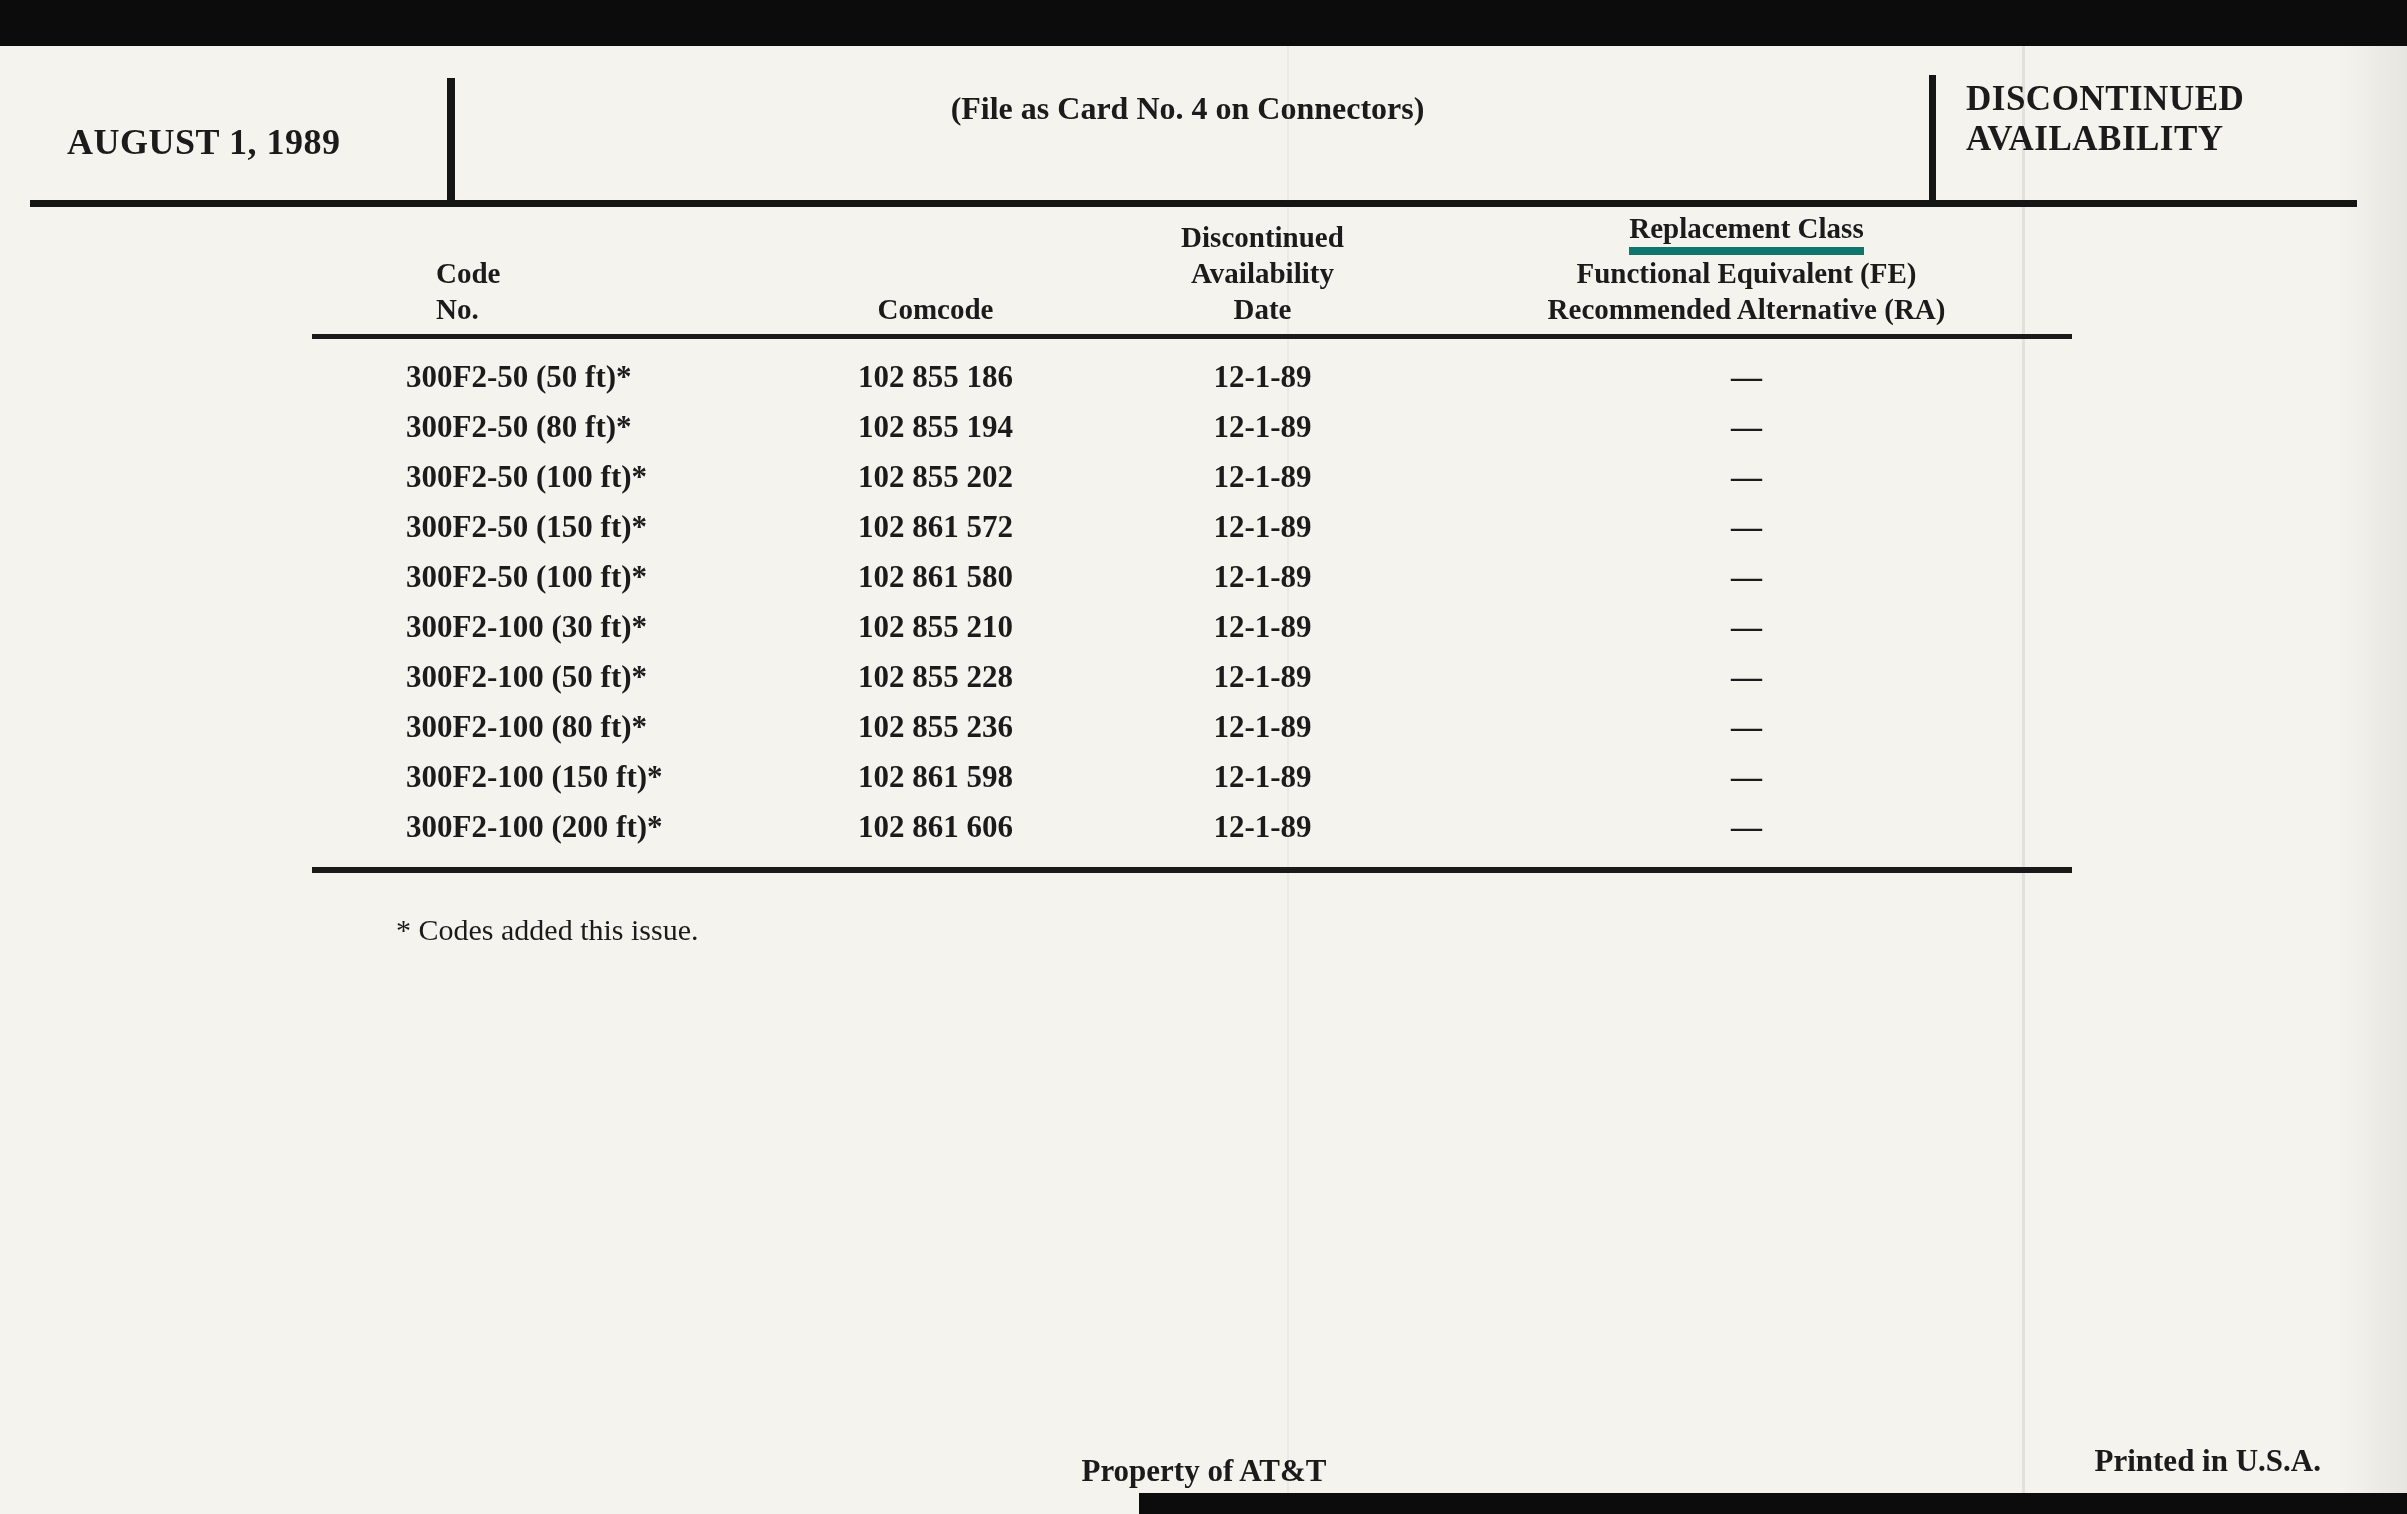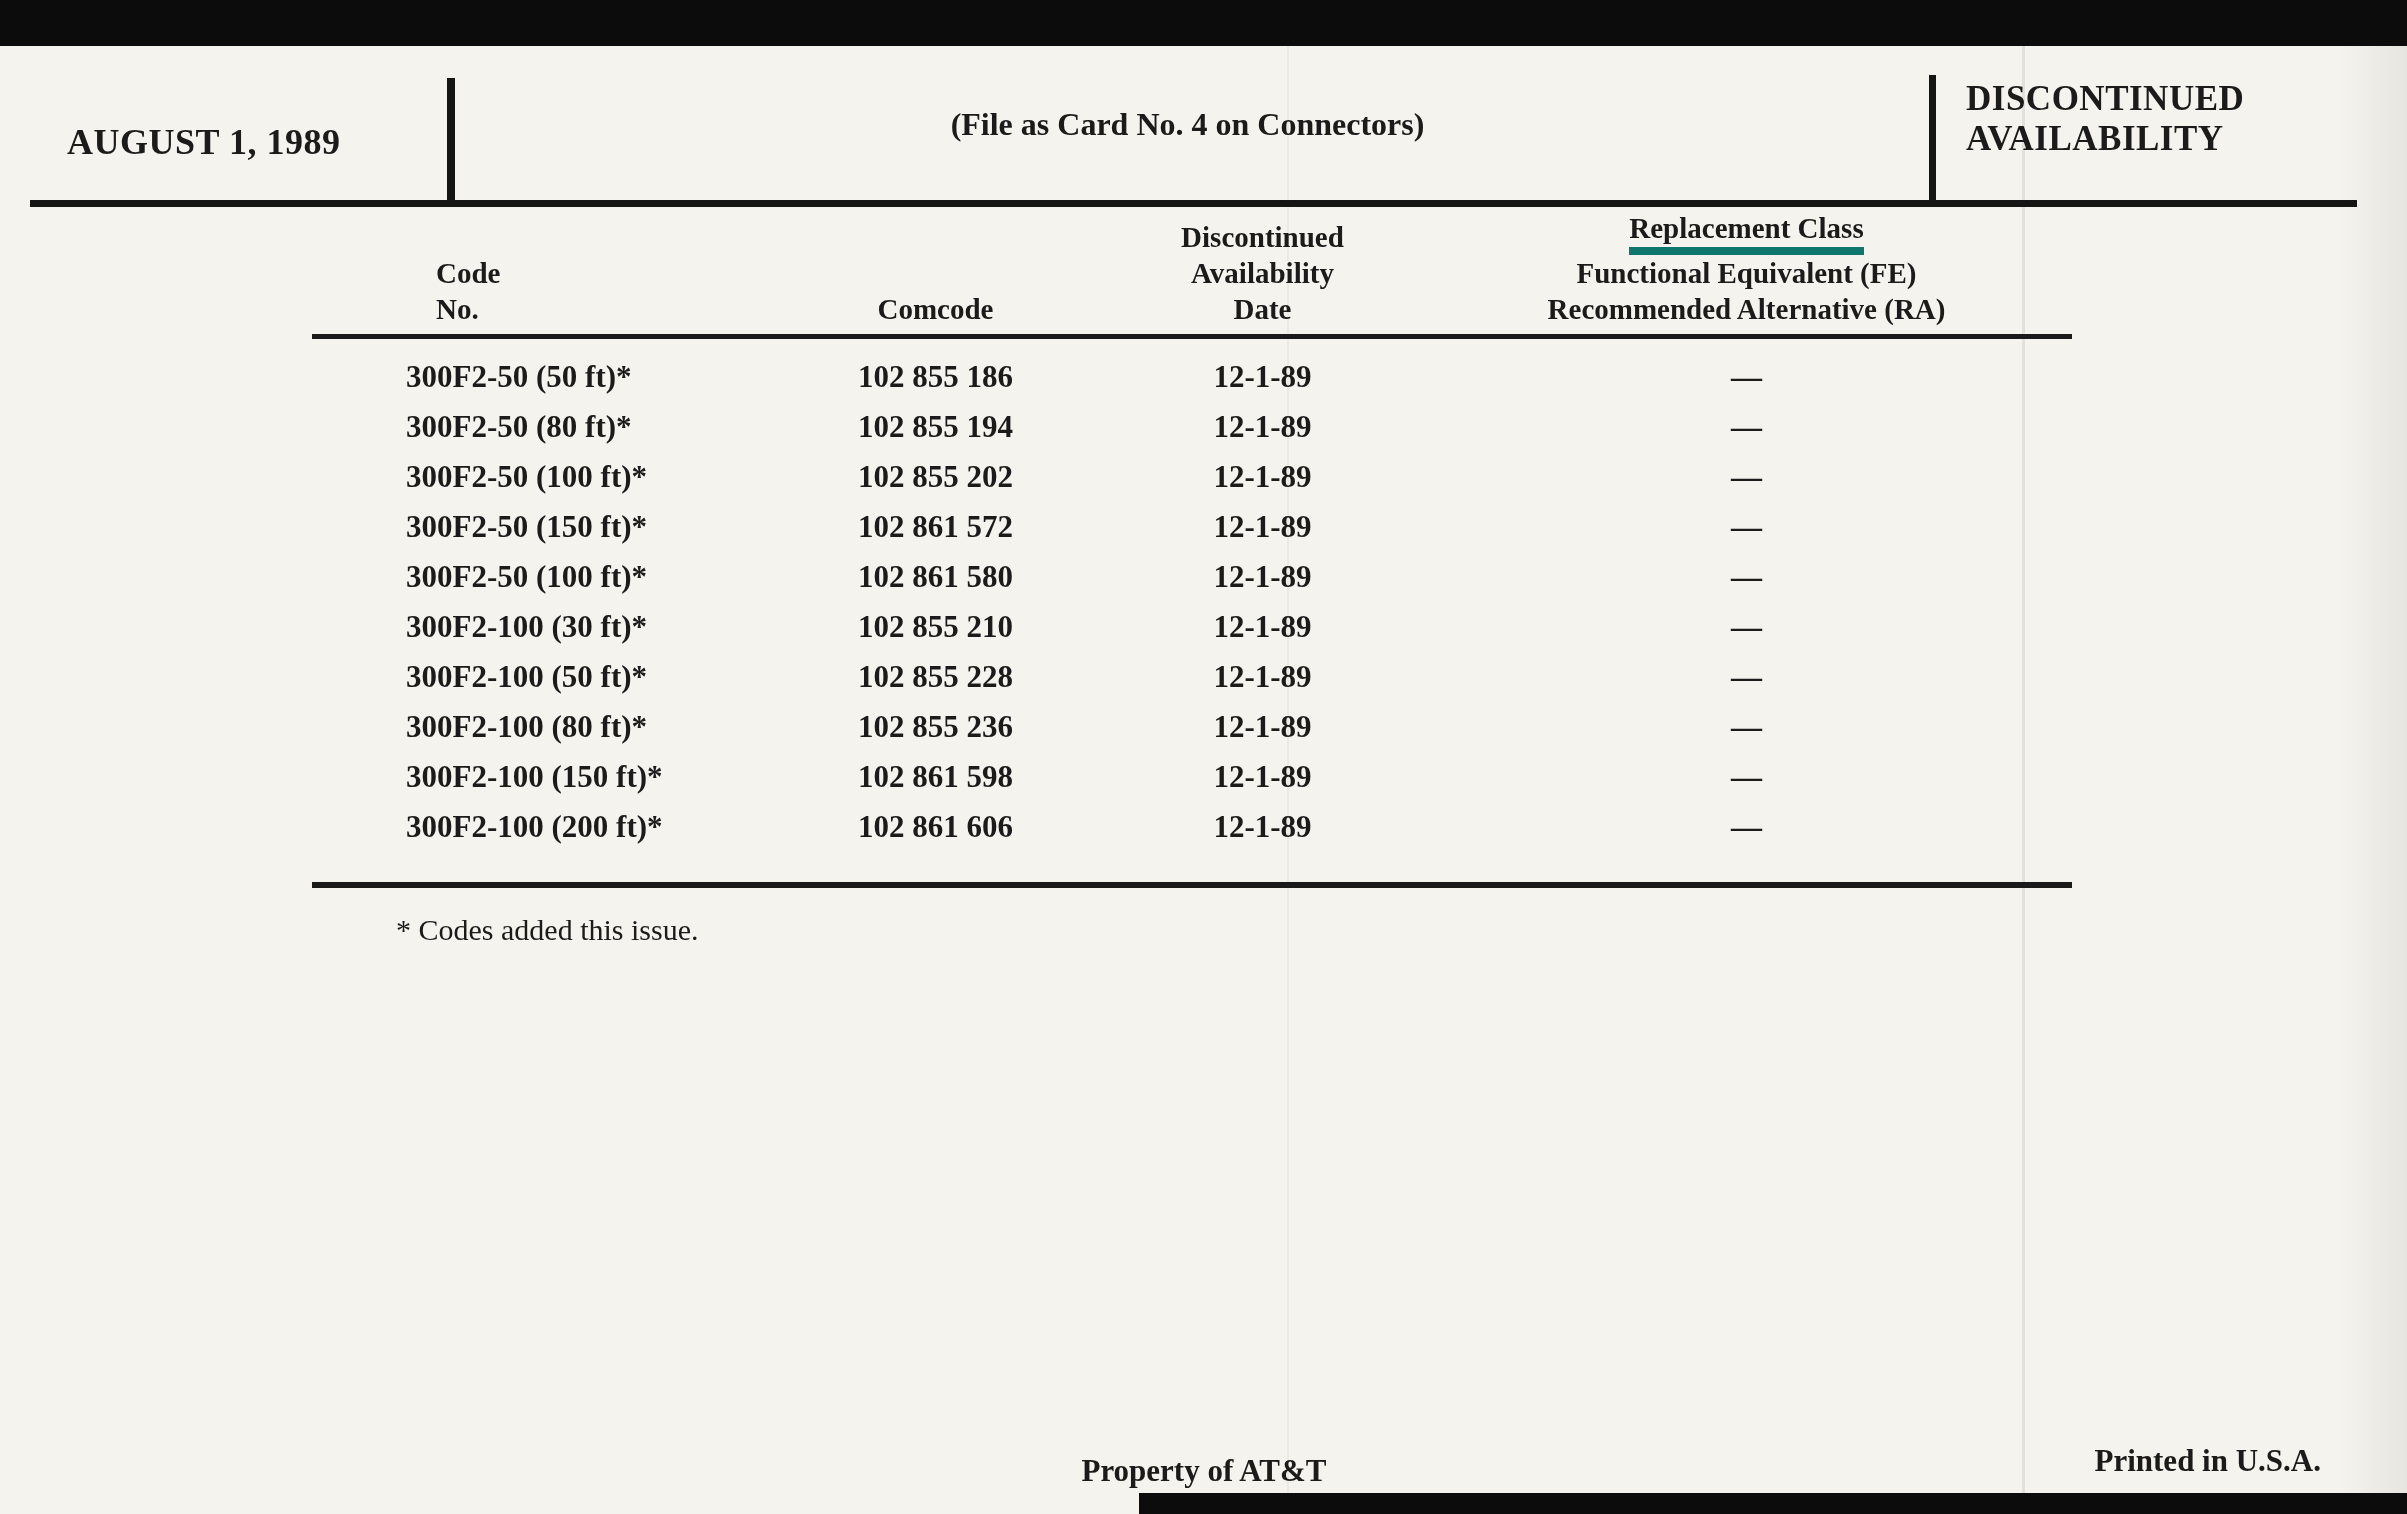--- a/index.html
+++ b/index.html
@@ -72,21 +72,21 @@
   .hdr-title {
     font-size: 44px;
     font-weight: bold;
     letter-spacing: 1px;
     line-height: 1.1;
   }
   .hdr-subtitle {
     font-size: 32px;
     font-weight: bold;
     line-height: 1.2;
-    margin-top: 20px;
+    margin-top: 4px;
   }
   .hdr-vbar-2 {
     position: absolute;
     left: 1929px; top: 75px;
     width: 7px; height: 125px;
     background: #151515;
   }
   .hdr-right {
     position: absolute;
     left: 1966px; top: 79px;
@@ -138,21 +138,21 @@
     height: 50px;
     vertical-align: middle;
     padding: 0;
     white-space: nowrap;
   }
   .da-table tbody tr:first-child td { padding-top: 13px; }
   .da-table tbody td.cell-code { text-align: left; padding-left: 94px; }
   .da-table tbody td.cell-comcode,
   .da-table tbody td.cell-date,
   .da-table tbody td.cell-repl { text-align: center; }
-  .da-table tbody tr:last-child td { padding-bottom: 30px; }
+  .da-table tbody tr:last-child td { padding-bottom: 15px; }
   .table-bottom-rule {
     margin-top: 0;
     height: 6px;
     background: #1a1a1a;
     width: 100%;
   }
   
   .footnote {
     position: absolute;
     left: 396px; top: 913px;

